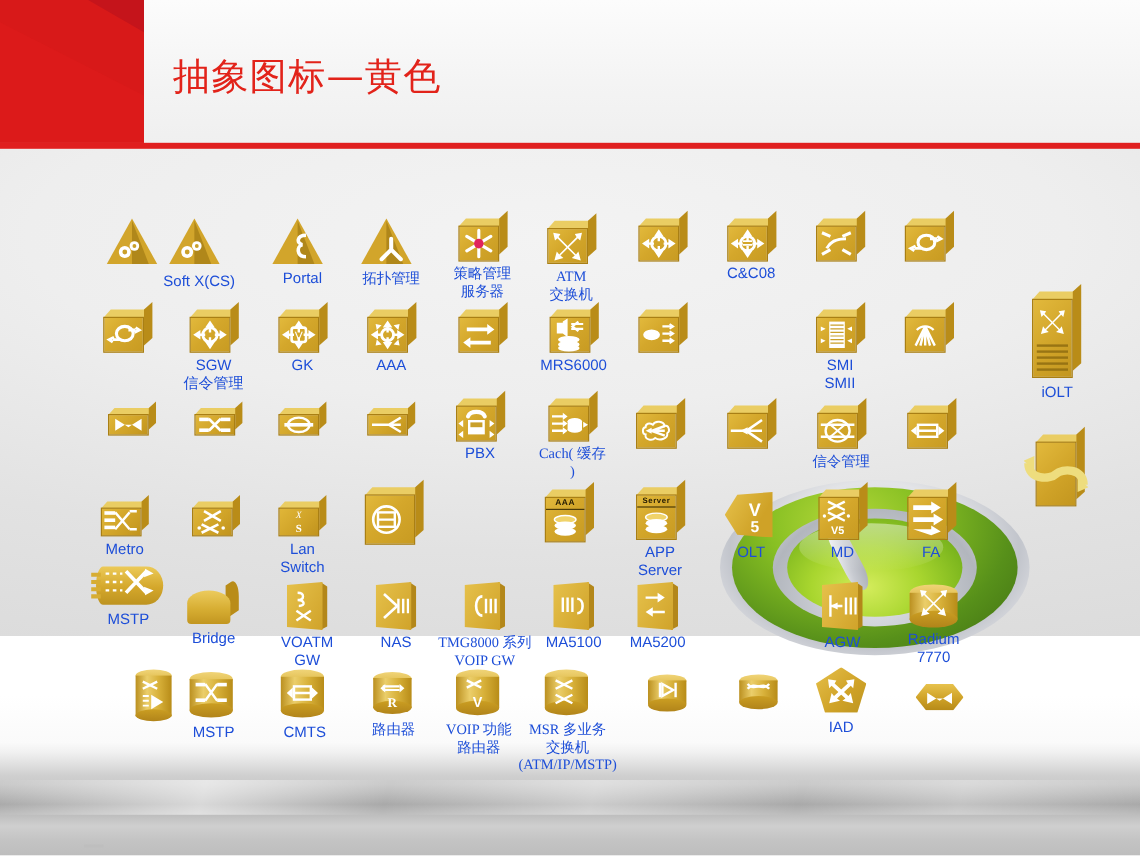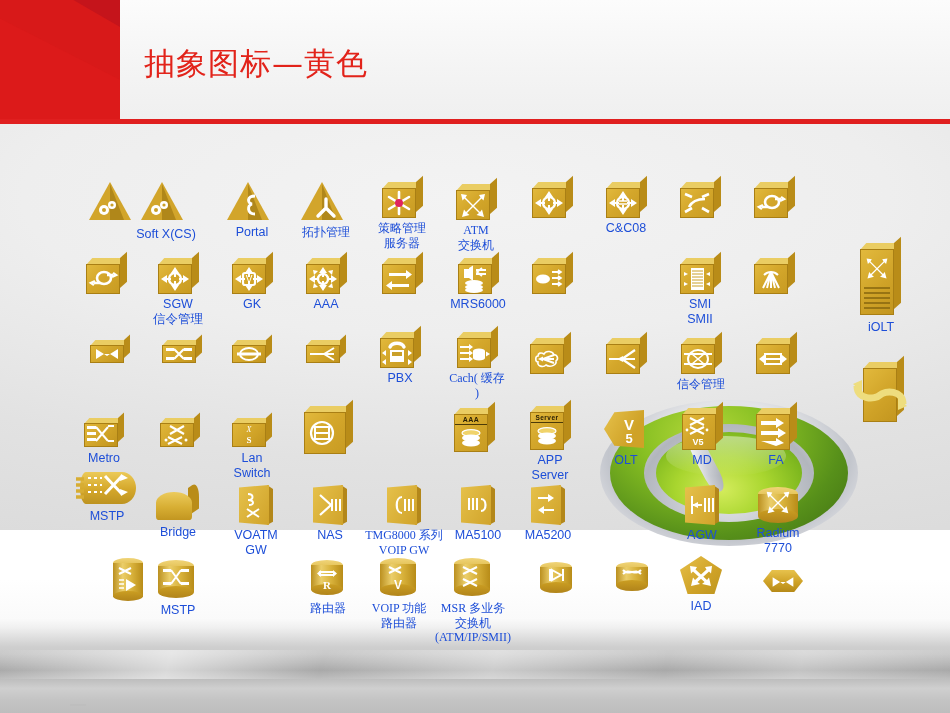--- a/index.html
+++ b/index.html
@@ -929,20 +929,33 @@
       <svg style="position:absolute;left:2px;top:5px;width:32px;height:28px" viewBox="0 0 32 28">
         <rect x="3" y="4" width="8" height="3" fill="#fff"></rect>
           <rect x="21" y="4" width="8" height="3" fill="#fff"></rect>
         <rect x="3" y="17" width="8" height="3" fill="#fff"></rect>
           <rect x="21" y="17" width="8" height="3" fill="#fff"></rect>
         <path d="M11 5 L21 19 M21 5 L11 19" stroke="#fff" stroke-width="2"></path>
         </svg>
     </div>
     <div class="cap">MSTP</div>
   </div>
+  <div class="icon-wrap" style="left:228px;top:558px;width:52px">
+    <div class="ic" style="width:40px;height:42px">
+      <div style="position:absolute;left:0;top:0;width:36px;height:12px;border-radius:50%;background:linear-gradient(to bottom,#f0d478,#ddb844);"></div>
+      <div style="position:absolute;left:0;top:6px;width:36px;height:28px;background:linear-gradient(to right,#bb9020,#ebce6a 32%,#d8b13a 64%,#b88c18);"></div>
+      <div style="position:absolute;left:0;top:28px;width:36px;height:12px;border-radius:50%;background:linear-gradient(to bottom,#cb9e22,#b1841a);"></div>
+      <svg style="position:absolute;left:1px;top:8px;width:34px;height:24px" viewBox="0 0 34 24">
+        <rect x="10" y="6" width="14" height="11" fill="none" stroke="#fff" stroke-width="2"></rect>
+        <path d="M10 11.5 H24" stroke="#fff" stroke-width="2"></path>
+        <path fill="#fff" d="M9 7 L4 11.5 L9 16 Z M25 7 L30 11.5 L25 16 Z"></path>
+        </svg>
+    </div>
+    <div class="cap">CMTS</div>
+  </div>
   <div class="icon-wrap" style="left:305px;top:560px;width:46px">
     <div class="ic" style="width:34px;height:38px">
       <div style="position:absolute;left:0;top:0;width:32px;height:11px;border-radius:50%;background:linear-gradient(to bottom,#f0d478,#ddb844);"></div>
       <div style="position:absolute;left:0;top:5px;width:32px;height:25px;background:linear-gradient(to right,#bb9020,#ebce6a 32%,#d8b13a 64%,#b88c18);"></div>
       <div style="position:absolute;left:0;top:24px;width:32px;height:11px;border-radius:50%;background:linear-gradient(to bottom,#cb9e22,#b1841a);"></div>
       <svg style="position:absolute;left:2px;top:3px;width:28px;height:30px" viewBox="0 0 28 30">
         <path d="M6 9 H20 M6 12 H20" stroke="#fff" stroke-width="1.8"></path>
         <path fill="#fff" d="M20 7 L24 10.5 L20 14 Z M8 7 L4 10.5 L8 14 Z"></path>
         <text x="14" y="26" font-size="11" fill="#fff" text-anchor="middle" font-family="Liberation Serif" font-weight="bold">R</text>
         </svg>
@@ -967,21 +980,21 @@
       <div style="position:absolute;left:0;top:0;width:36px;height:12px;border-radius:50%;background:linear-gradient(to bottom,#f0d478,#ddb844);"></div>
       <div style="position:absolute;left:0;top:6px;width:36px;height:26px;background:linear-gradient(to right,#bb9020,#ebce6a 32%,#d8b13a 64%,#b88c18);"></div>
       <div style="position:absolute;left:0;top:26px;width:36px;height:12px;border-radius:50%;background:linear-gradient(to bottom,#cb9e22,#b1841a);"></div>
       <svg style="position:absolute;left:2px;top:4px;width:32px;height:30px" viewBox="0 0 32 30">
         <path d="M7 5 L21 12 M21 5 L7 12" stroke="#fff" stroke-width="2"></path>
         <path d="M7 17 L21 24 M21 17 L7 24" stroke="#fff" stroke-width="2"></path>
         </svg>
     </div>
     <div class="cap cn" style="width:108px;margin-left:-31px">MSR 多业务
 交换机
-(ATM/IP/SMII)</div>
+(ATM/IP/MSTP)</div>
   </div>
   <div class="icon-wrap" style="left:534px;top:562px;width:46px">
     <div class="ic" style="width:34px;height:36px">
       <div style="position:absolute;left:0;top:0;width:32px;height:11px;border-radius:50%;background:linear-gradient(to bottom,#f0d478,#ddb844);"></div>
       <div style="position:absolute;left:0;top:5px;width:32px;height:20px;background:linear-gradient(to right,#bb9020,#ebce6a 32%,#d8b13a 64%,#b88c18);"></div>
       <div style="position:absolute;left:0;top:20px;width:32px;height:11px;border-radius:50%;background:linear-gradient(to bottom,#cb9e22,#b1841a);"></div>
       <svg style="position:absolute;left:6px;top:4px;width:22px;height:18px" viewBox="0 0 22 18">
         <path d="M4 3 V15" stroke="#fff" stroke-width="2"></path>
         <path fill="none" stroke="#fff" stroke-width="2" d="M6 4 L15 9 L6 14 Z"></path>
         <path d="M17 3 V15" stroke="#fff" stroke-width="2"></path>

